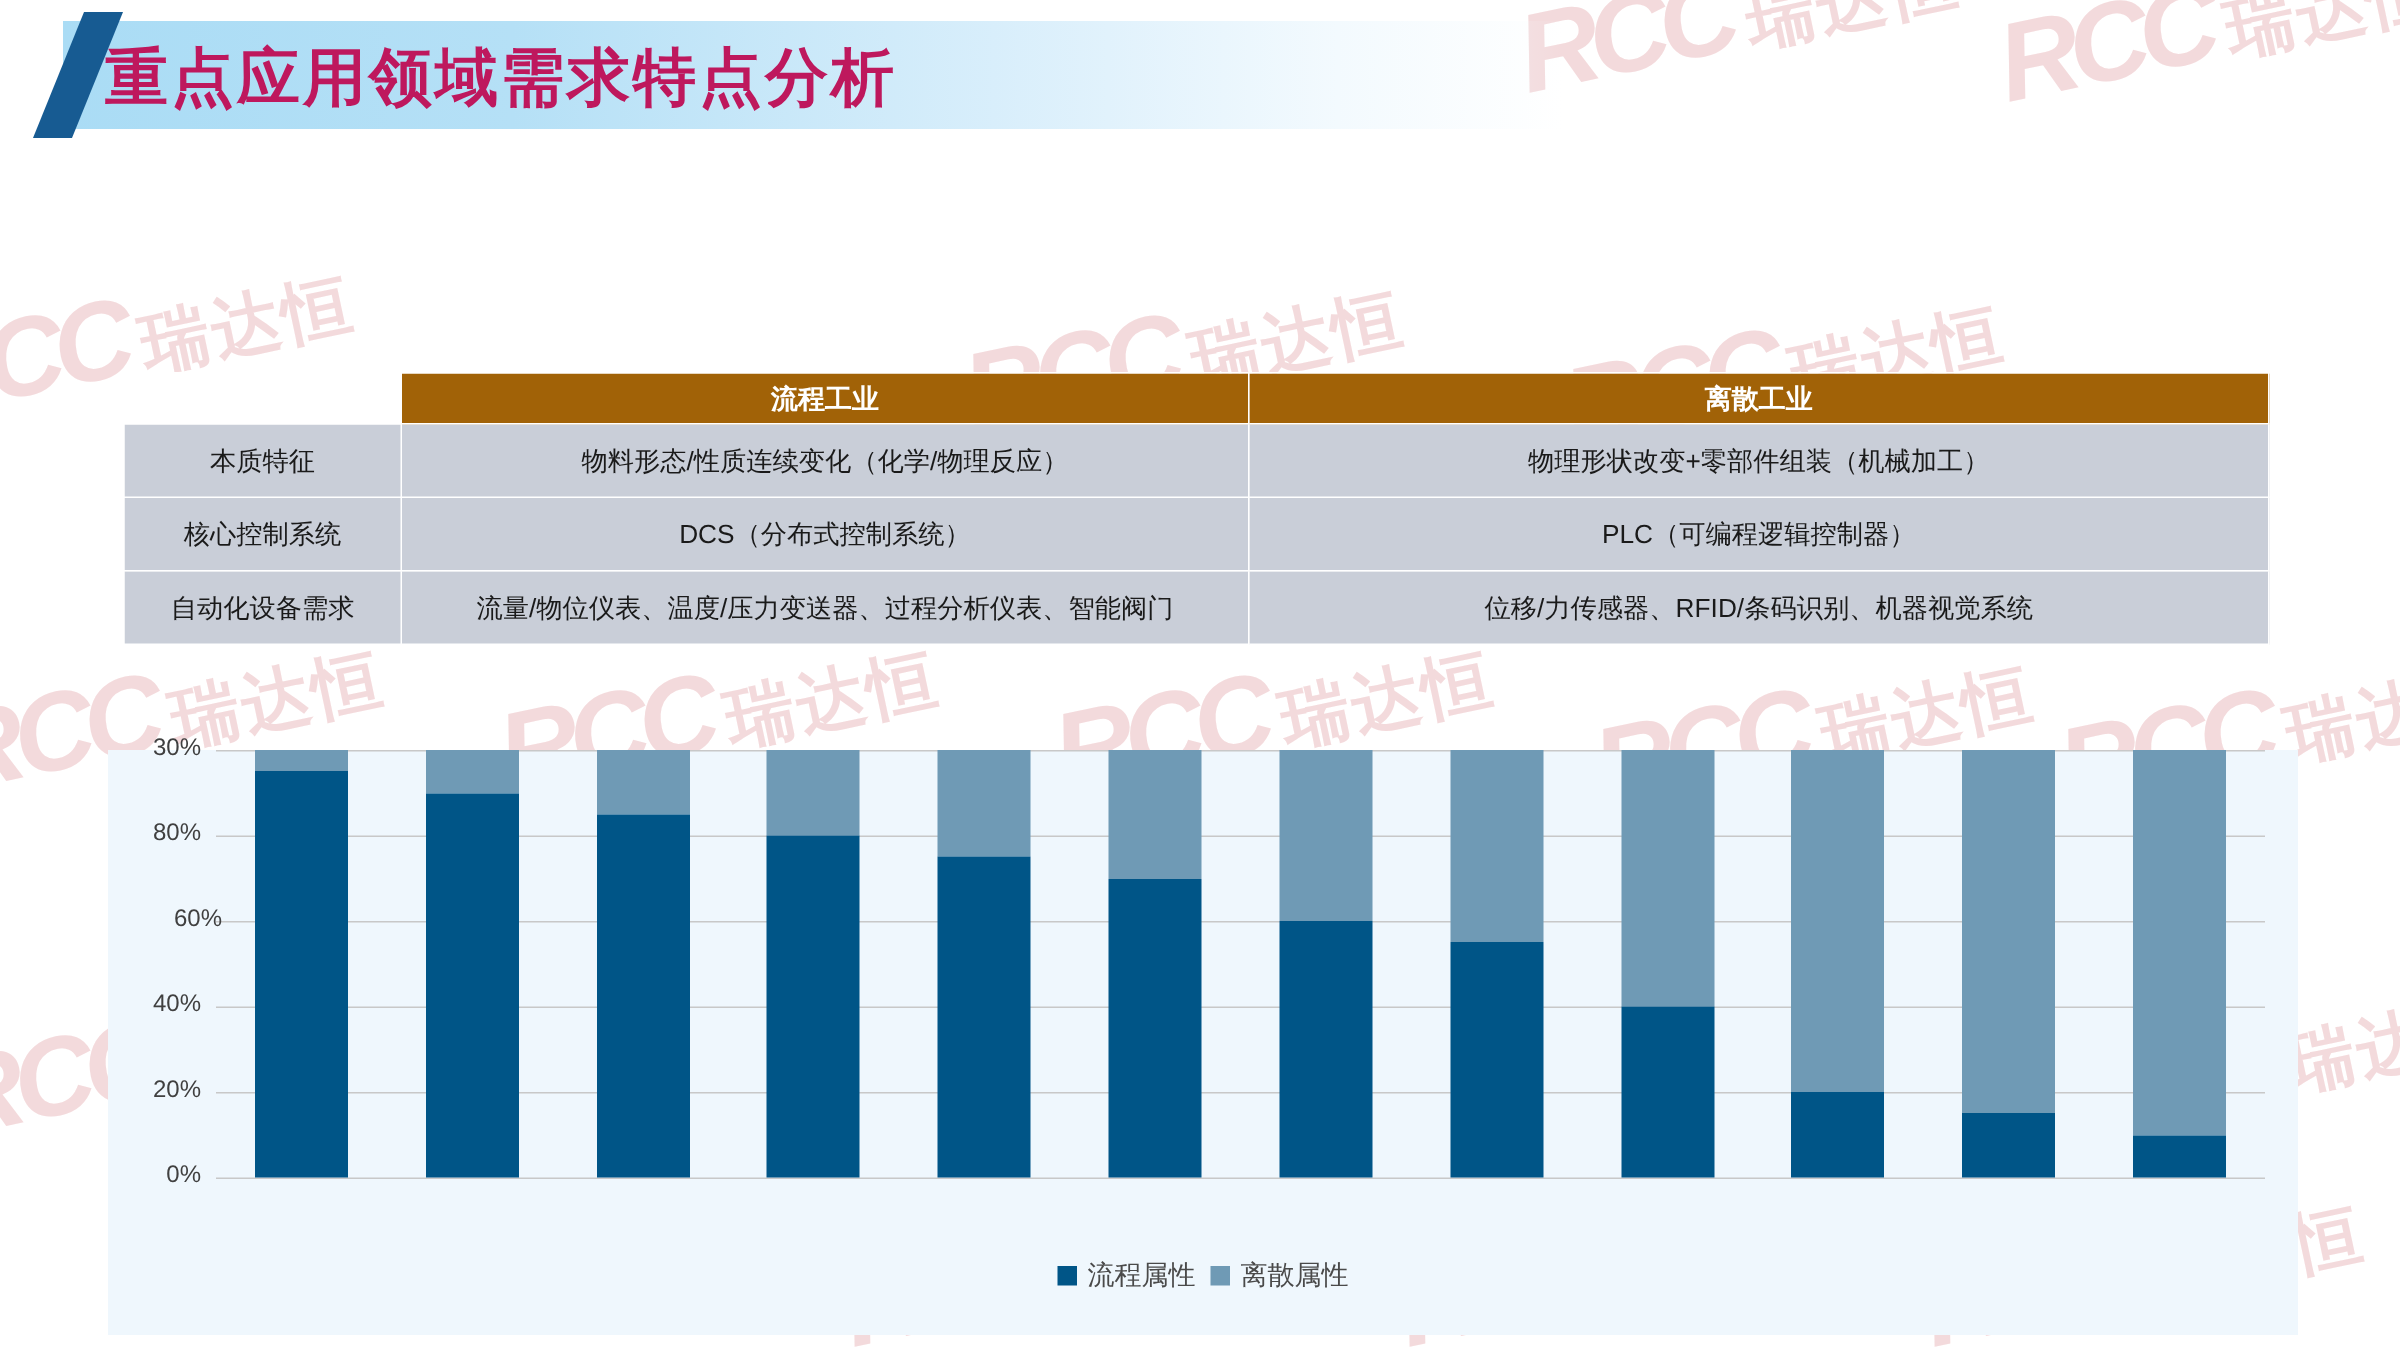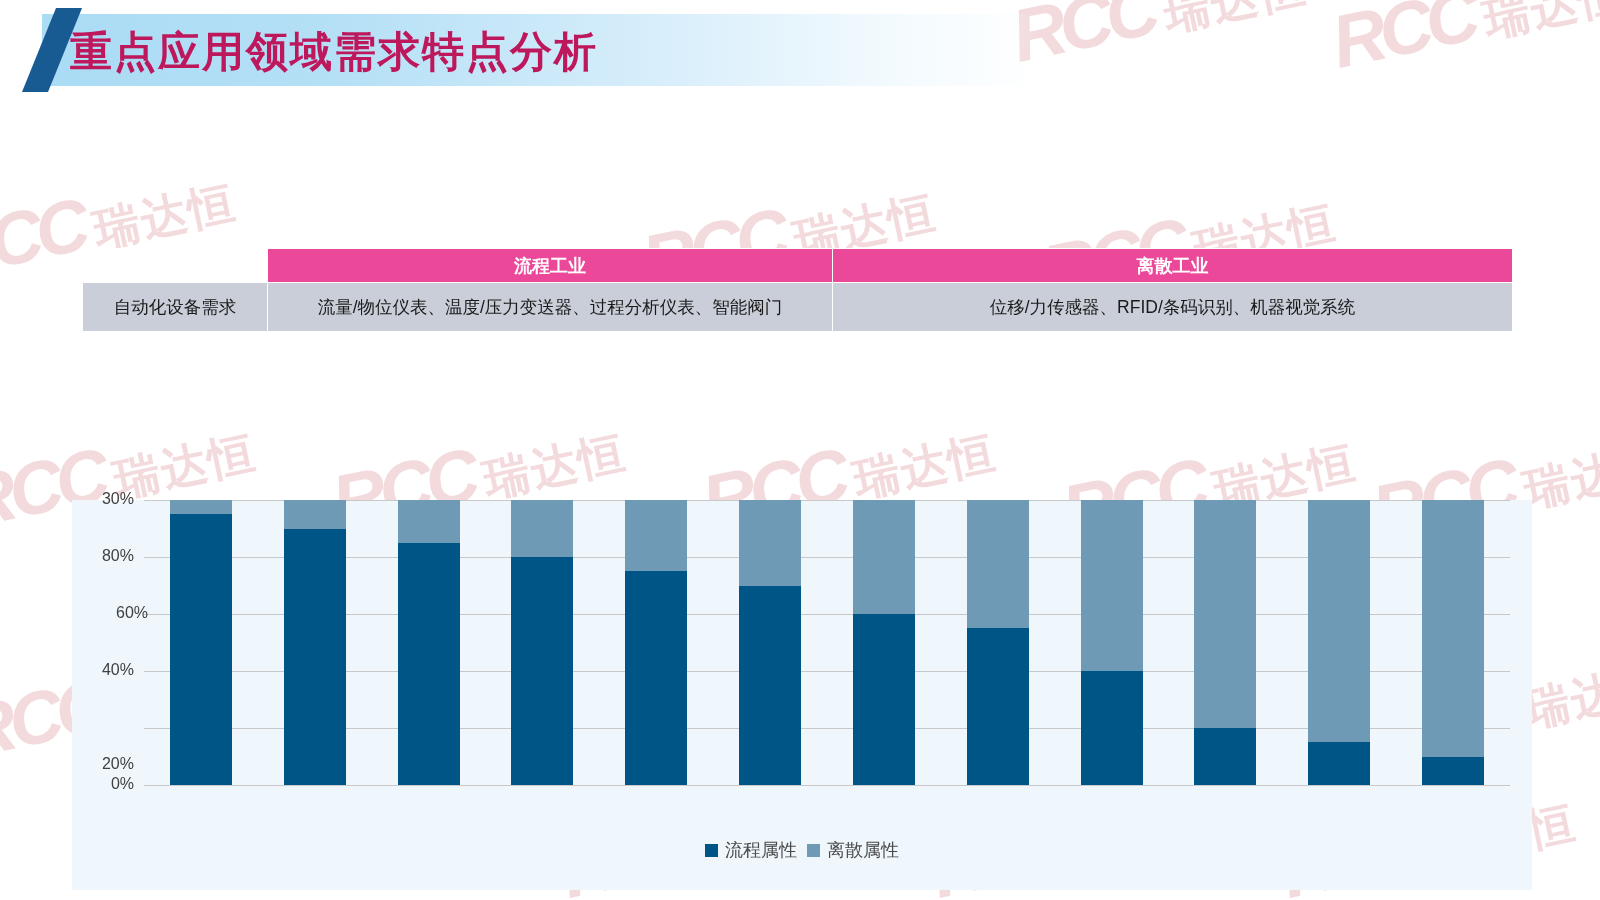--- a/index.html
+++ b/index.html
@@ -72,21 +72,21 @@
   }
   #comp-table td, #comp-table th {
     border:1.5px solid #ffffff;
     text-align:center; vertical-align:middle;
     font-size:17.5px; color:#1a1a1a;
     padding:0;
     height:49px;
     font-family:"Liberation Sans","DejaVu Sans",sans-serif;
   }
   #comp-table thead th {
-    background:#ec4899; color:#ffffff; font-weight:bold; font-size:18px;
+    background:#a16207; color:#ffffff; font-weight:bold; font-size:18px;
     height:34px;
   }
   #comp-table thead th.blank { background:#ffffff; border-color:#ffffff; }
   .col-label { width:185px; }
   .col-proc  { width:565px; }
   .col-disc  { width:680px; }
   tr.odd  td { background:#c9ced8; }
   tr.even td { background:#e8ecf0; }
 
   
@@ -188,41 +188,51 @@
     </colgroup>
     <thead>
       <tr>
         <th class="blank"></th>
         <th>流程工业</th>
         <th>离散工业</th>
       </tr>
     </thead>
     <tbody>
       <tr class="odd">
+        <td>本质特征</td>
+        <td>物料形态/性质连续变化（化学/物理反应）</td>
+        <td>物理形状改变+零部件组装（机械加工）</td>
+      </tr>
+      <tr class="odd">
+        <td>核心控制系统</td>
+        <td>DCS（分布式控制系统）</td>
+        <td>PLC（可编程逻辑控制器）</td>
+      </tr>
+      <tr class="odd">
         <td>自动化设备需求</td>
         <td>流量/物位仪表、温度/压力变送器、过程分析仪表、智能阀门</td>
         <td>位移/力传感器、RFID/条码识别、机器视觉系统</td>
       </tr>
     </tbody>
   </table>
 
   <div id="chart">
     <div id="chart-outer-bg"></div>
     <div id="plot-bg"></div>
     <div id="gridlines">
         <div class="gridline" style="top: 285px;"></div>
         <div class="gridline" style="top: 228px;"></div>
         <div class="gridline" style="top: 171px;"></div>
         <div class="gridline" style="top: 114px;"></div>
         <div class="gridline" style="top: 57px;"></div>
         <div class="gridline" style="top: 0px;"></div>
       </div>
     <div id="yticks">
         <div class="ytick" style="top: 275px;">0%</div>
-        <div class="ytick" style="top: 218px; margin-top: 37px;">20%</div>
+        <div class="ytick" style="top: 218px;">20%</div>
         <div class="ytick" style="top: 161px;">40%</div>
         <div class="ytick" style="top: 104px; padding-left: 44px;">60%</div>
         <div class="ytick" style="top: 47px;">80%</div>
         <div class="ytick" style="top: -10px;">30%</div>
       </div>
     <div id="bars">
         <div class="bar-col">
           <div class="bar-stack">
             <div class="seg-disc" style="height: 14.25px; background: rgb(111, 154, 181);"></div>
             <div class="seg-proc" style="height: 270.75px; background: rgb(0, 85, 135);"></div>

